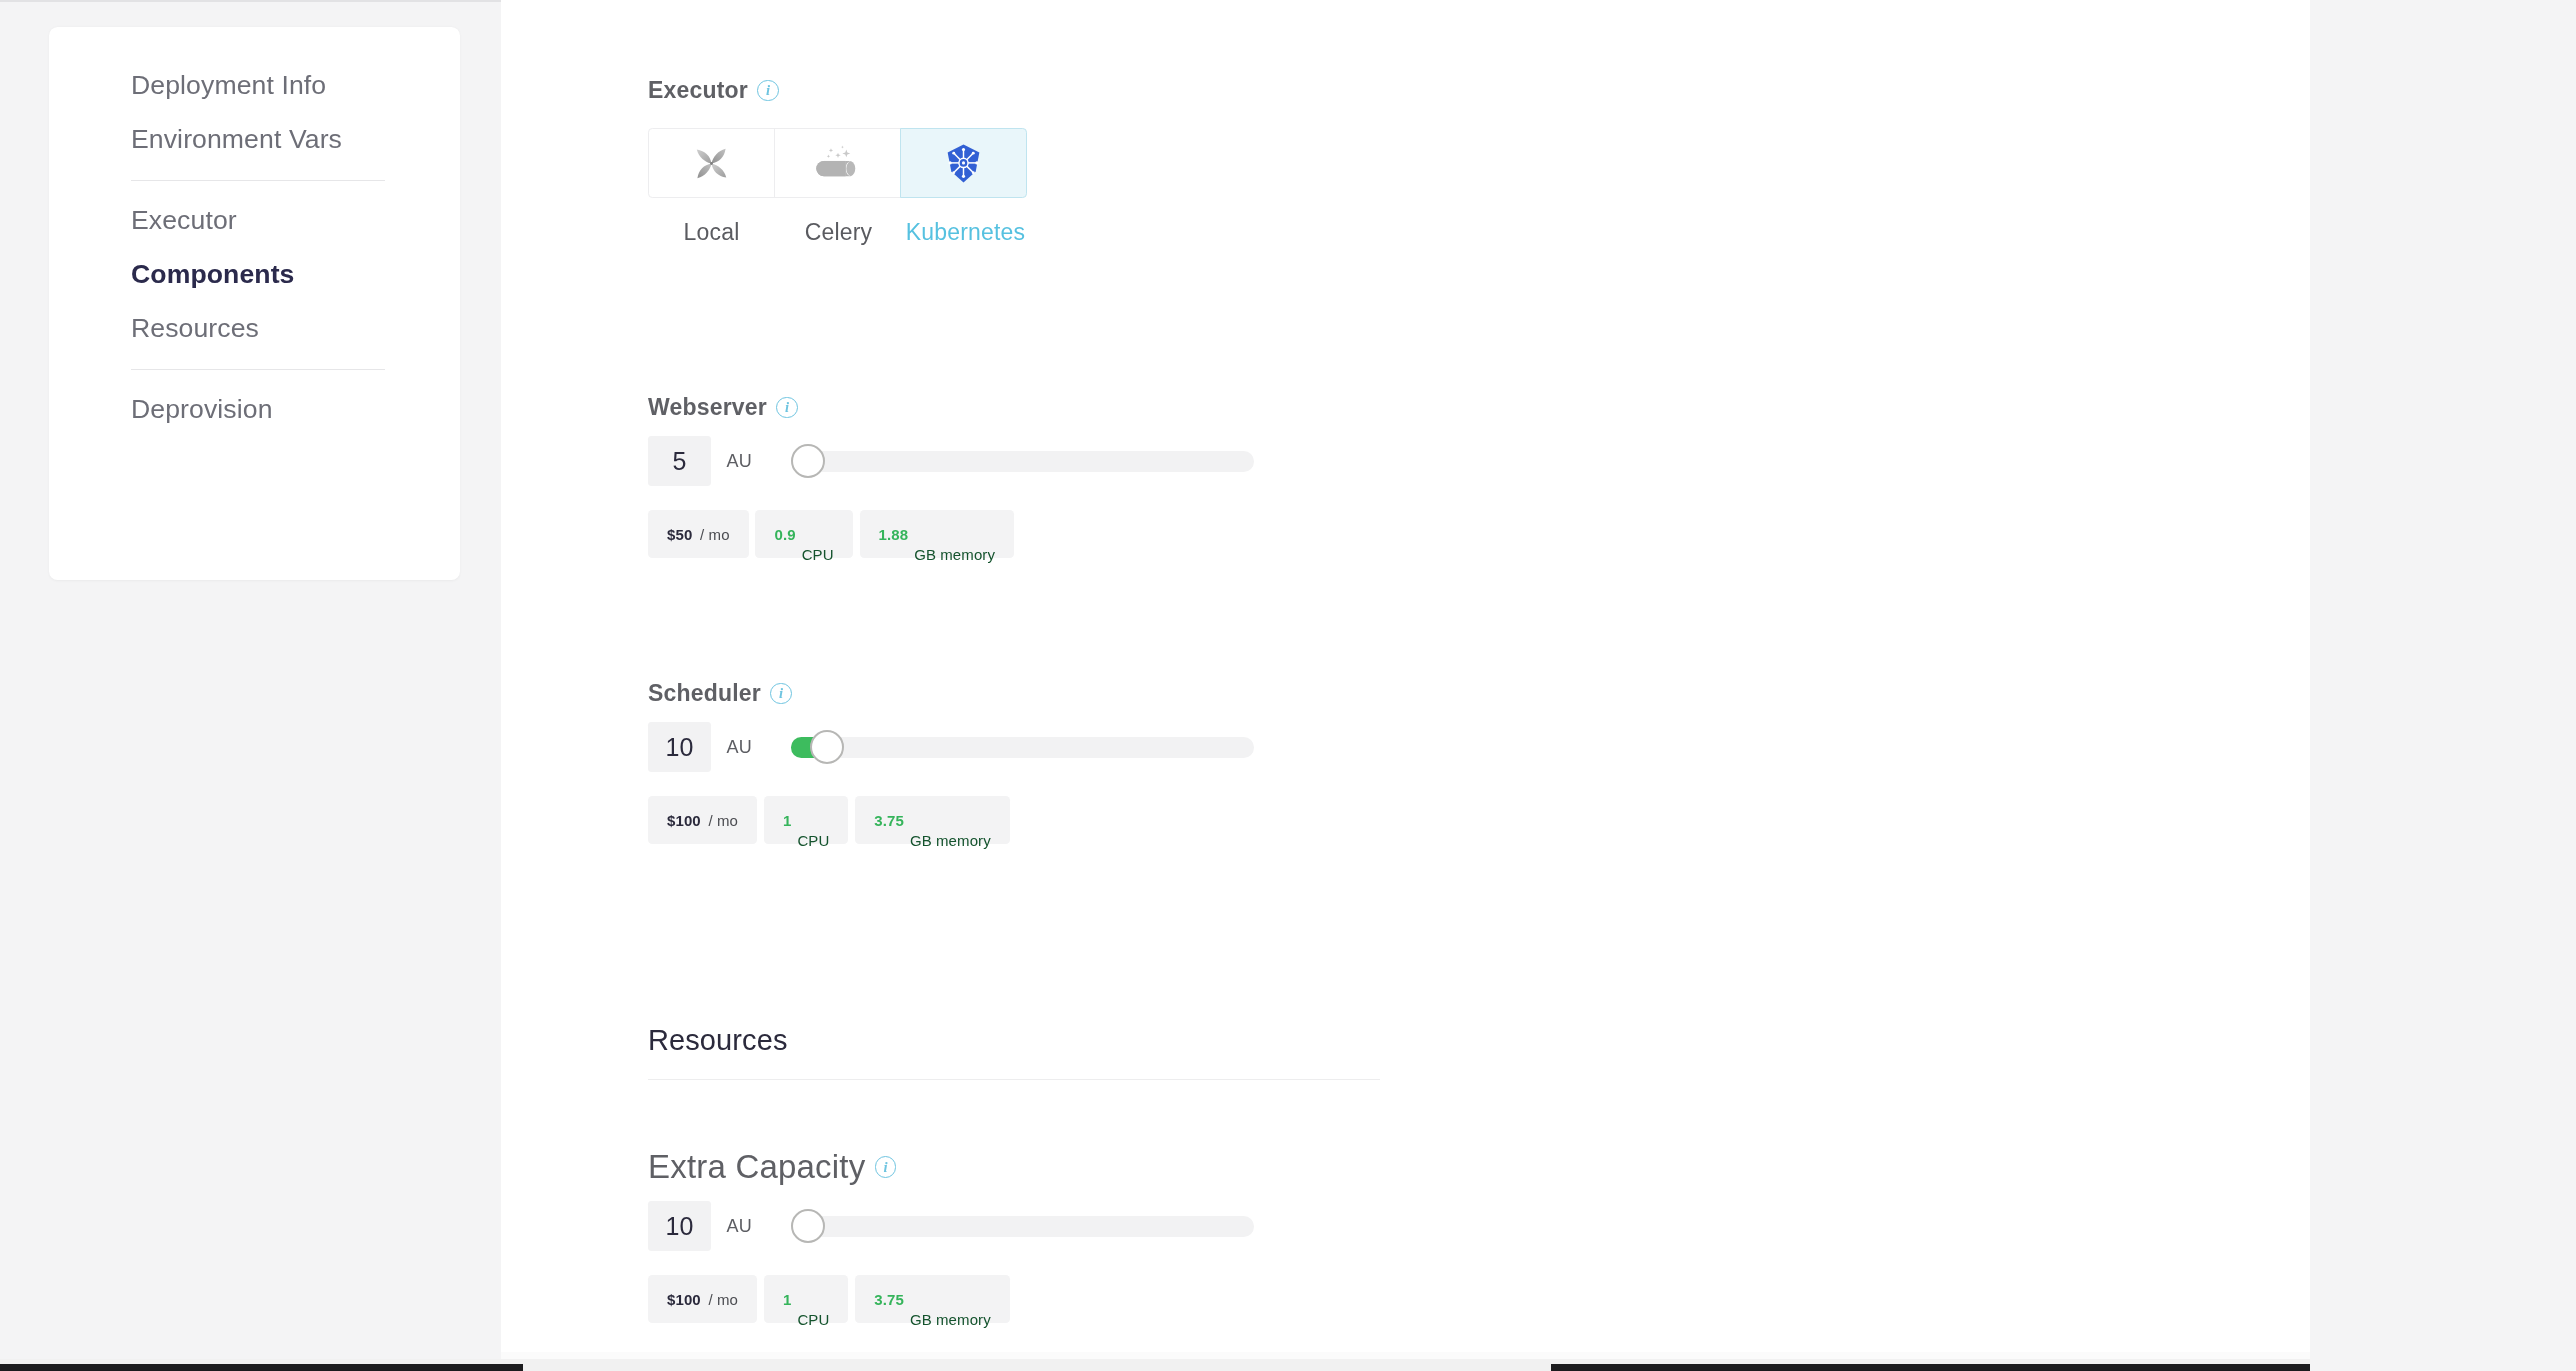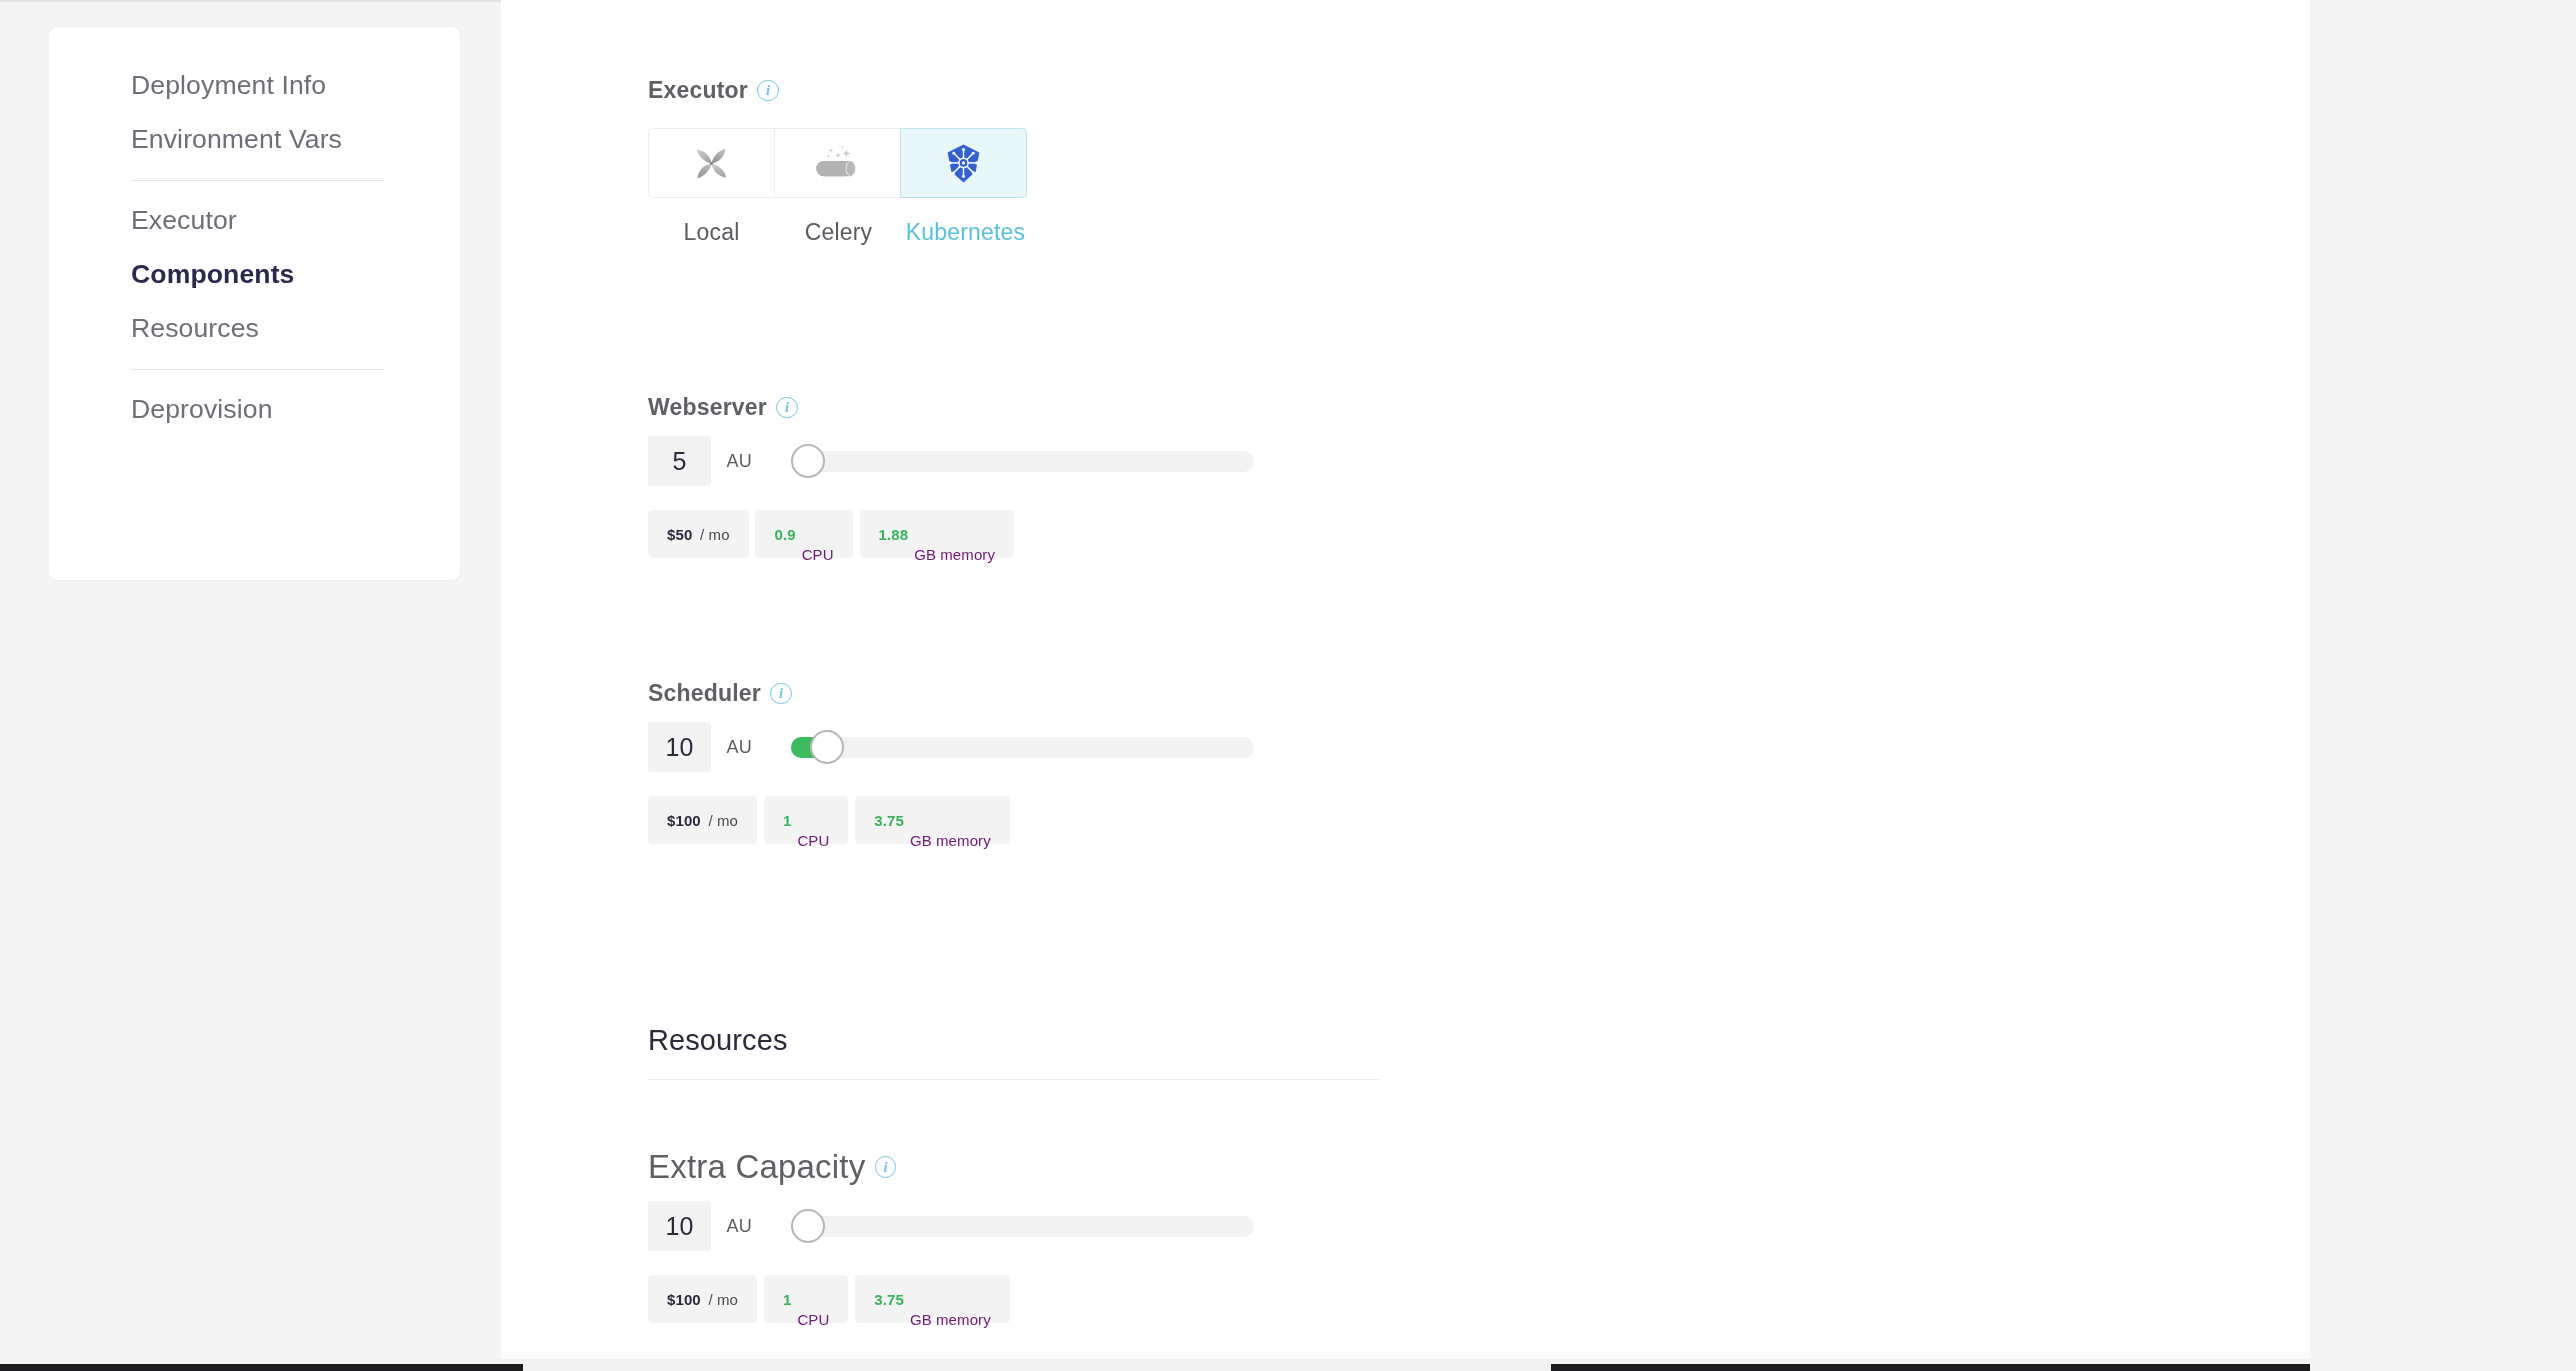--- a/index.html
+++ b/index.html
@@ -239,21 +239,21 @@
     padding: 0 19px;
     display: flex;
     align-items: center;
     font-size: 15px;
     white-space: nowrap;
     letter-spacing: 0.1px;
   }
   .chip .strong { font-weight: 700; color: #2b2a3c; }
   .chip .muted  { color: #4b4c51; margin-left: 7.7px; }
   .chip.green .strong { color: #35b45b; }
-  .chip.green .muted  { color: #701a75; margin-left: 6px; margin-top: 40px; }
+  .chip.green .muted  { color: #14532d; margin-left: 6px; margin-top: 40px; }
 
   
   .section-head { position: absolute; left: 648px; width: 732px; }
   .section-title {
     font-size: 29px;
     color: #2b2a3c;
     letter-spacing: 0.1px;
     font-weight: 400;
   }
   .section-rule {

